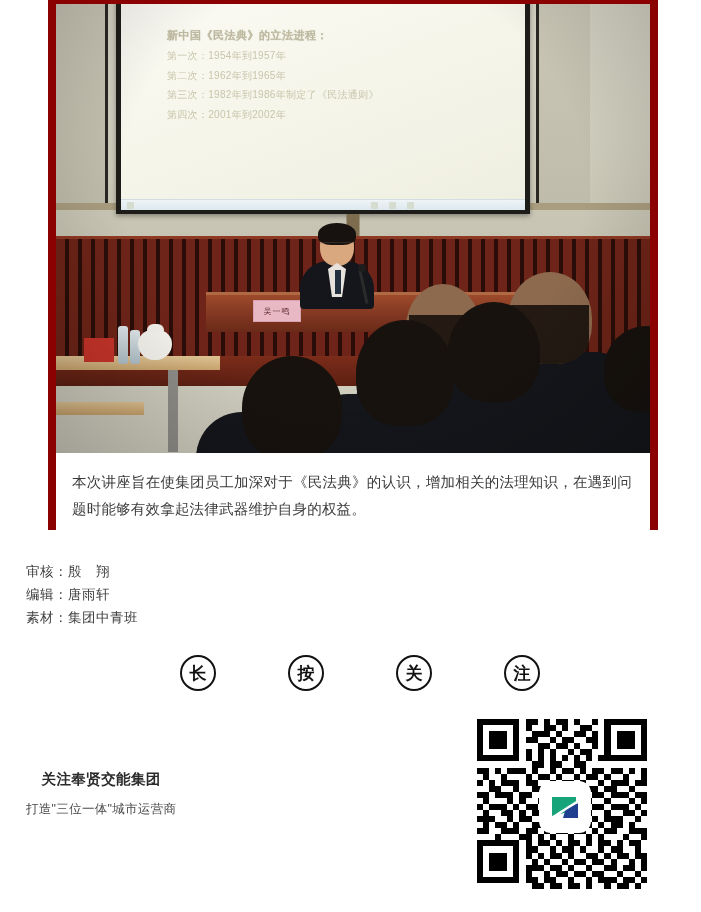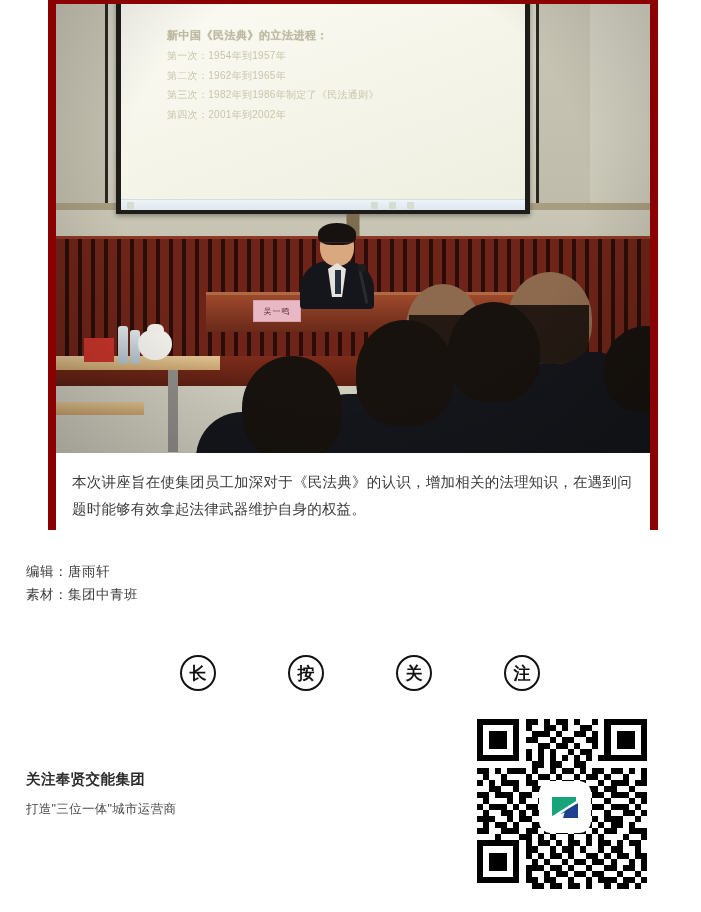--- a/index.html
+++ b/index.html
@@ -341,20 +341,21 @@
     font-size: 17px;
     font-weight: bold;
     color: #121212;
   }
 
   
   .brand {
     position: absolute;
     left: 26px;
     top: 770px;
+    text-align: center;
   }
   .brand-title {
     font-size: 14.5px;
     font-weight: bold;
     color: #2b2b2b;
     letter-spacing: 0.4px;
     margin-bottom: 9px;
   }
   .brand-line {
     font-size: 12.5px;
@@ -475,20 +476,21 @@
       <div class="shoulders" style="left:520px; top:378px; width:130px; height:80px;"></div>
       <div class="head" style="left:548px; top:322px; width:84px; height:86px;"></div>
 
       <div class="photo-vignette"></div>
     </div>
 
     <div class="caption">本次讲座旨在使集团员工加深对于《民法典》的认识，增加相关的法理知识，在遇到问题时能够有效拿起法律武器维护自身的权益。</div>
   </div>
 
   <div class="credits">
+    <div>审核：殷　翔</div>
     <div>编辑：唐雨轩</div>
     <div>素材：集团中青班</div>
   </div>
 
   <div class="circle-row">
     <div class="circle-char">长</div>
     <div class="circle-char">按</div>
     <div class="circle-char">关</div>
     <div class="circle-char">注</div>
   </div>

